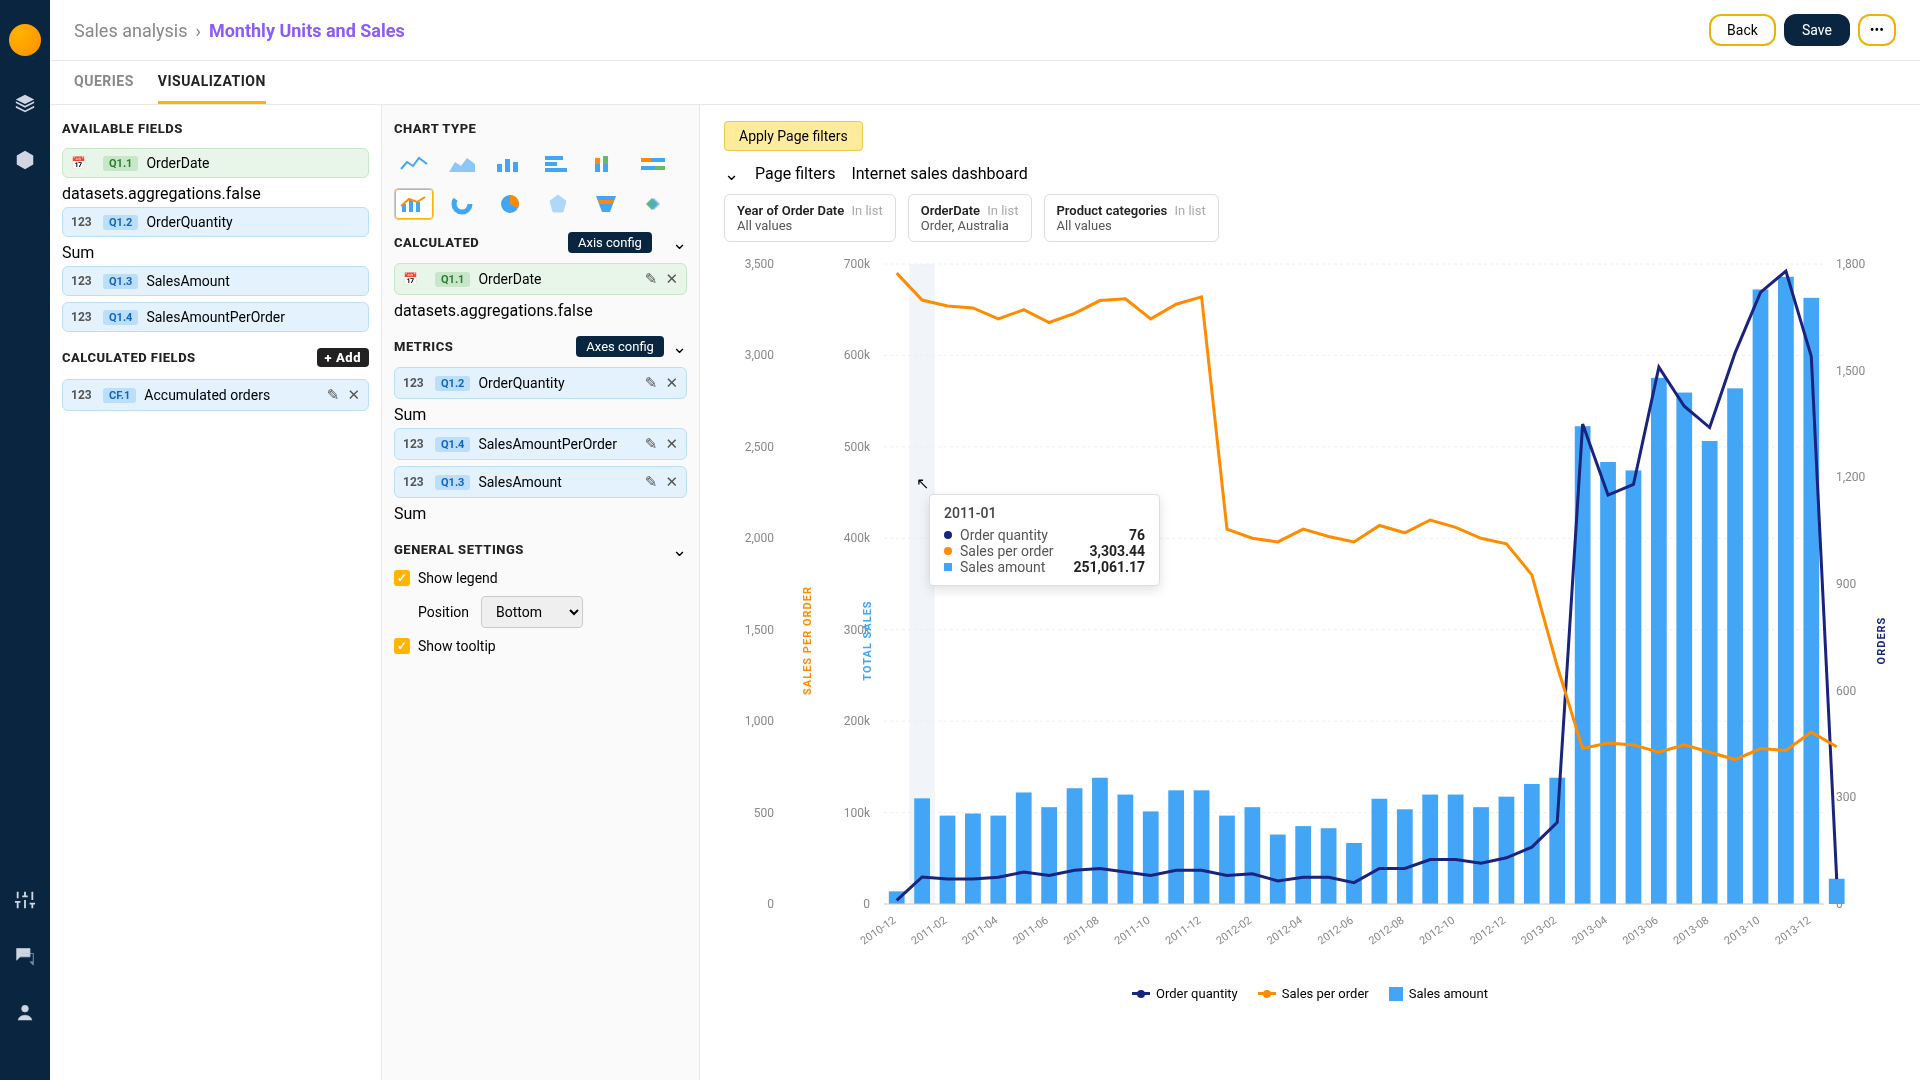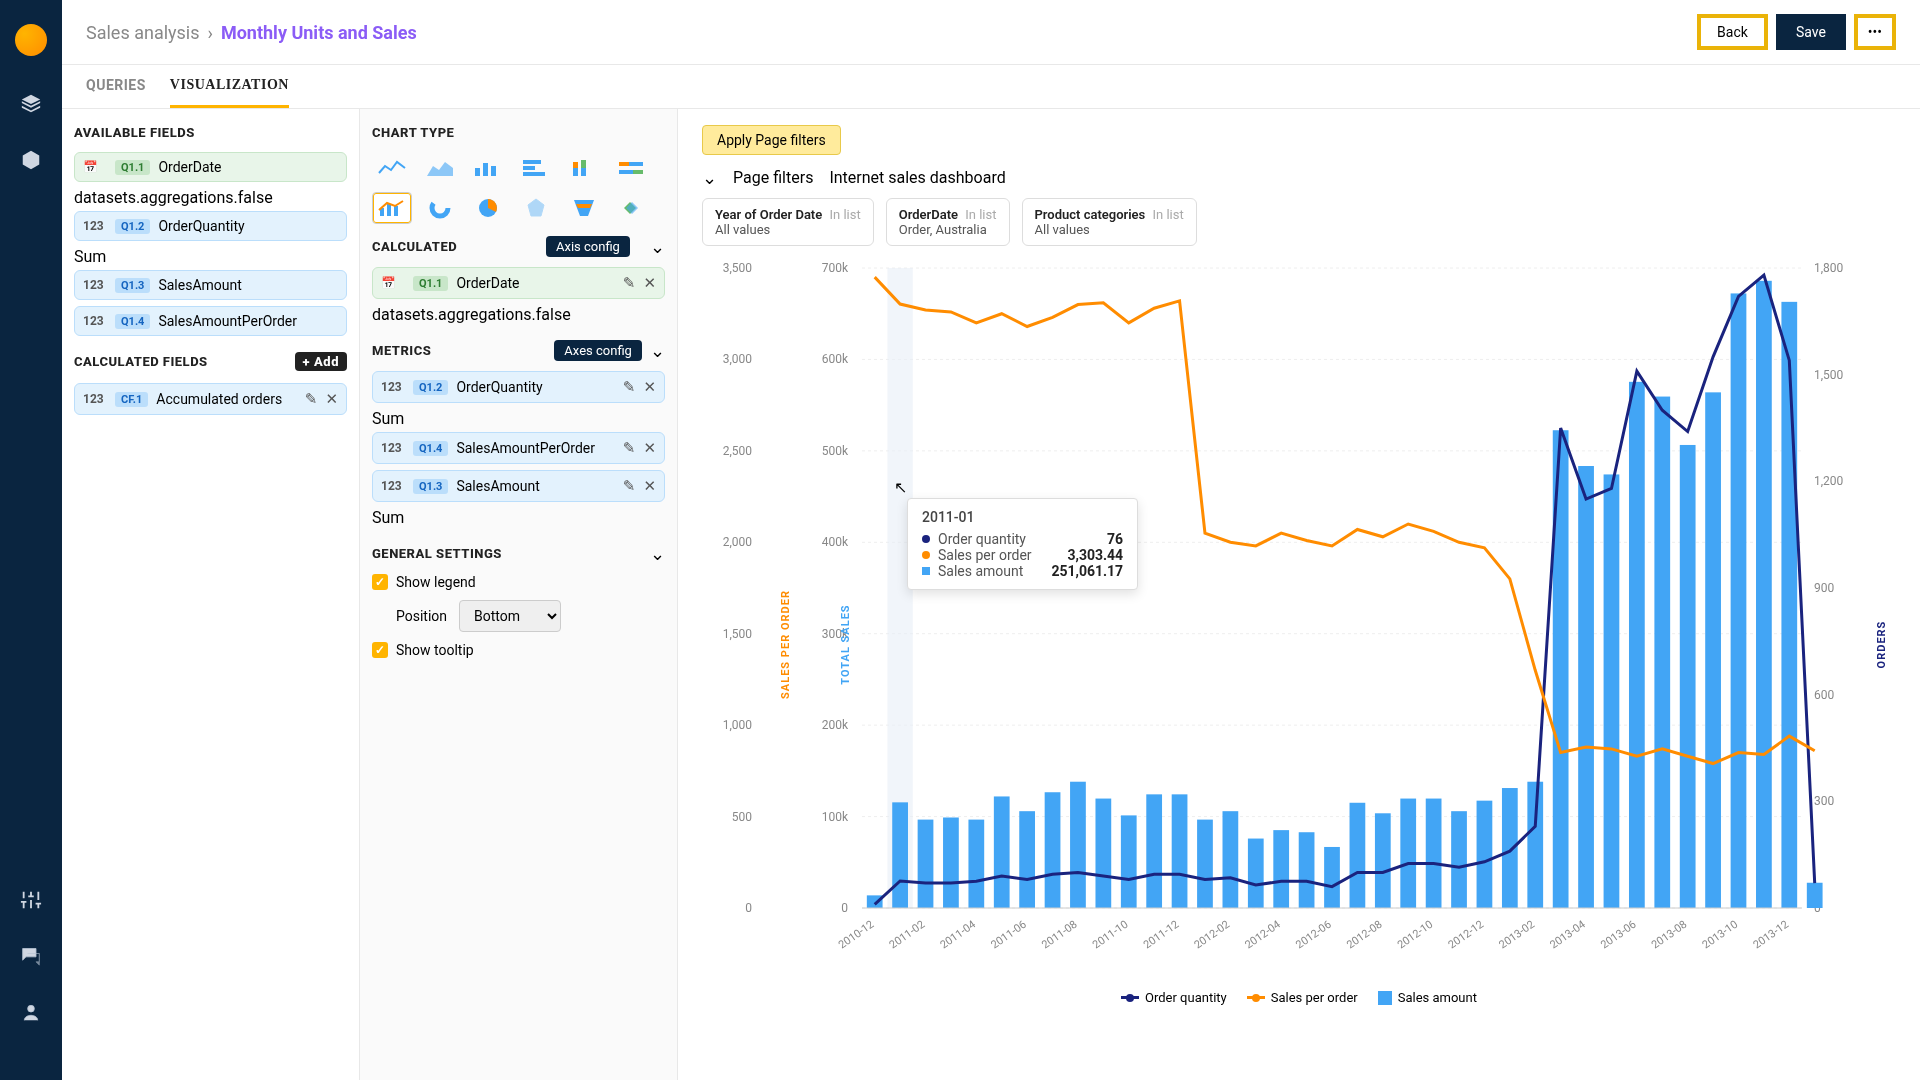--- a/index.html
+++ b/index.html
@@ -9,30 +9,30 @@
 .nav-rail .icon { width: 24px; height: 24px; display: flex; align-items: center; justify-content: center; margin-bottom: 32px; cursor: pointer; }
 .nav-rail .icon svg { fill: #b3c0d1; stroke: #b3c0d1; }
 .nav-rail .bottom { margin-top: auto; padding-bottom: 24px; display: flex; flex-direction: column; align-items: center; }
 
 .main { flex: 1; display: flex; flex-direction: column; height: 100%; }
 .header { display: flex; align-items: center; padding: 14px 24px; border-bottom: 1px solid #e8e8e8; }
 .breadcrumb { display: flex; align-items: center; color: #888; font-size: 18px; }
 .breadcrumb .sep { margin: 0 8px; }
 .breadcrumb .current { color: #8b5cf6; font-weight: 700; }
 .header .actions { margin-left: auto; display: flex; gap: 8px; }
-.btn { padding: 6px 16px; border-radius: 0; font-size: 14px; cursor: pointer; border: 4px solid #eab308; background: #fff; }
+.btn { padding: 6px 16px; border-radius: 12px; font-size: 14px; cursor: pointer; border: 2px solid #eab308; background: #fff; }
 .btn.primary { background: #0a2540; color: #fff; border-color: #0a2540; }
 .btn.ellipsis { padding: 6px 10px; }
 .tabs { display: flex; padding: 0 24px; border-bottom: 1px solid #e8e8e8; }
 .tab { padding: 12px 0; margin-right: 24px; font-size: 14px; font-weight: 700; color: #888; cursor: pointer; letter-spacing: 0.5px; }
-.tab.active { color: #222; border-bottom: 3px solid #ffb400; font-family: Liberation Serif, serif; }
+.tab.active { color: #222; border-bottom: 3px solid #ffb400; }
 
 .workspace { flex: 1; display: flex; overflow: hidden; }
 .panel { border-right: 1px solid #e8e8e8; padding: 16px 12px; overflow-y: auto; }
-.panel.fields { width: 298px; }
+.panel.fields { width: 332px; }
 .panel.config { width: 318px; background: #fafafa; }
 .viz-area { flex: 1; padding: 16px 24px; position: relative; }
 
 .section-title { font-size: 13px; font-weight: 800; letter-spacing: 0.5px; color: #222; margin-bottom: 12px; display: flex; align-items: center; justify-content: space-between; }
 .section-title .add-btn { background: #222; color: #fff; border-radius: 4px; padding: 2px 8px; font-size: 13px; cursor: pointer; display: flex; align-items: center; gap: 4px; }
 
 .field-pill { display: flex; align-items: center; padding: 6px 8px; border-radius: 6px; margin-bottom: 6px; font-size: 14px; gap: 8px; cursor: pointer; border:1px solid transparent; }
 .field-pill.date { background: #e8f5e9; border:1px solid #c8e6c9; }
 .field-pill.num { background: #e3f2fd; border:1px solid #bbdefb;}
 .field-pill.calc { background: #e3f2fd; border:1px solid #bbdefb; }

